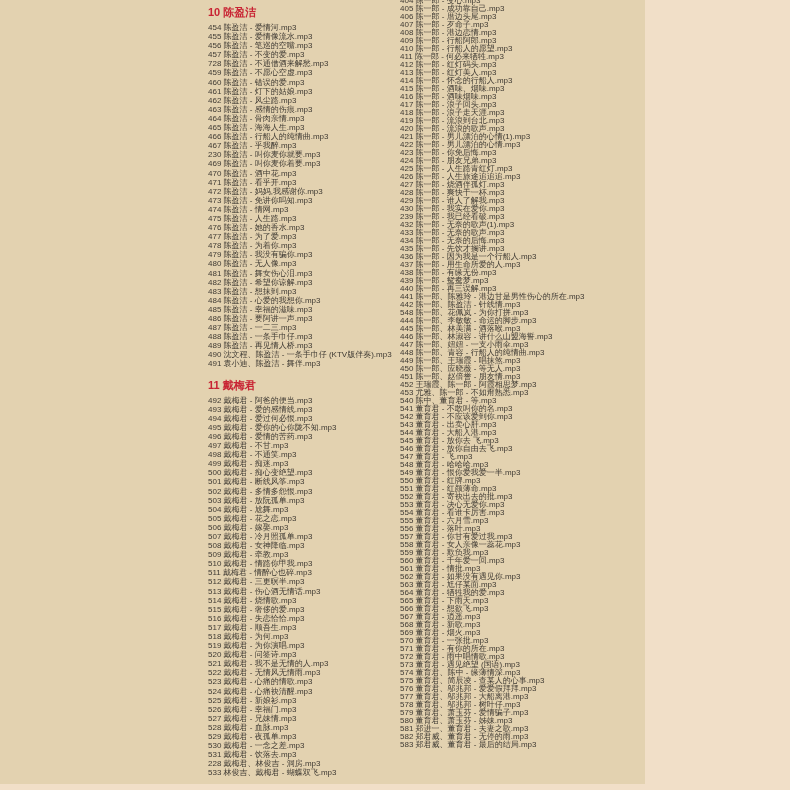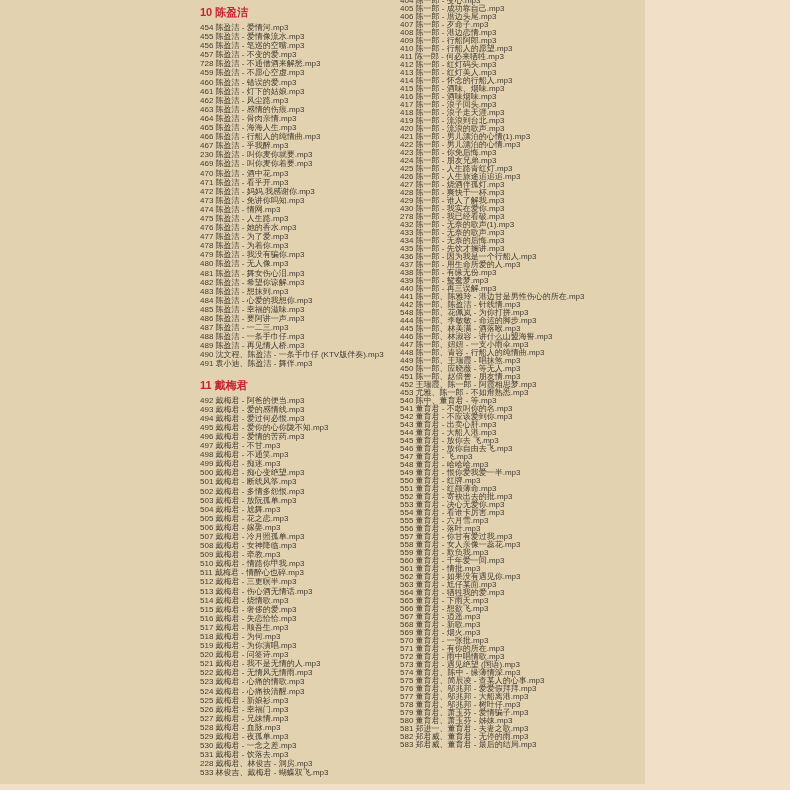--- a/index.html
+++ b/index.html
@@ -13,21 +13,21 @@
     position:absolute;left:645px;top:0;width:145px;height:790px;
     background:#f1dfc8;
   }
   .margin-strip-bottom{
     position:absolute;left:0;top:784px;width:790px;height:6px;
     background:#f1dfc8;
   }
   .col{
     position:absolute;white-space:nowrap;
   }
-  .col-left{left:200px;top:6px;width:195px;}
+  .col-left{left:208px;top:6px;width:195px;}
   .col-right{left:400px;top:-3px;width:250px;}
   .row{
     font-size:8px;
     letter-spacing:0;
   }
   .col-left .row{line-height:9.1px;height:9.1px;}
   .col-right .row{line-height:8.0px;height:8.0px;}
   .sec-header{
     color:#c82333;
     font-weight:bold;
@@ -149,21 +149,21 @@
     <div class="row">421 陈一郎 - 男儿漂泊的心情(1).mp3</div>
     <div class="row">422 陈一郎 - 男儿漂泊的心情.mp3</div>
     <div class="row">423 陈一郎 - 你免后悔.mp3</div>
     <div class="row">424 陈一郎 - 朋友兄弟.mp3</div>
     <div class="row">425 陈一郎 - 人生路青红灯.mp3</div>
     <div class="row">426 陈一郎 - 人生旅途追追追.mp3</div>
     <div class="row">427 陈一郎 - 烧酒伴孤灯.mp3</div>
     <div class="row">428 陈一郎 - 爽快干一杯.mp3</div>
     <div class="row">429 陈一郎 - 谁人了解我.mp3</div>
     <div class="row">430 陈一郎 - 我实在爱你.mp3</div>
-    <div class="row">278 陈一郎 - 我已经看破.mp3</div>
+    <div class="row">239 陈一郎 - 我已经看破.mp3</div>
     <div class="row">432 陈一郎 - 无奈的歌声(1).mp3</div>
     <div class="row">433 陈一郎 - 无奈的歌声.mp3</div>
     <div class="row">434 陈一郎 - 无奈的后悔.mp3</div>
     <div class="row">435 陈一郎 - 先饮才搁讲.mp3</div>
     <div class="row">436 陈一郎 - 因为我是一个行船人.mp3</div>
     <div class="row">437 陈一郎 - 用生命所爱的人.mp3</div>
     <div class="row">438 陈一郎 - 有缘无份.mp3</div>
     <div class="row">439 陈一郎 - 鸳鸯梦.mp3</div>
     <div class="row">440 陈一郎 - 再三误解.mp3</div>
     <div class="row">441 陈一郎、陈雅玲 - 港边甘是男性伤心的所在.mp3</div>

